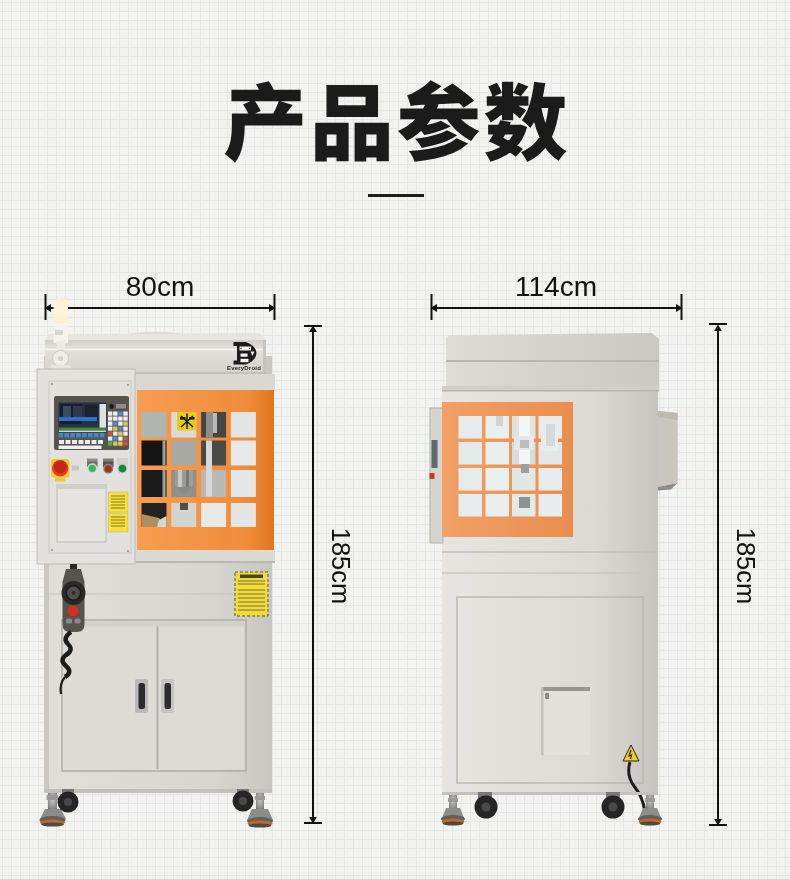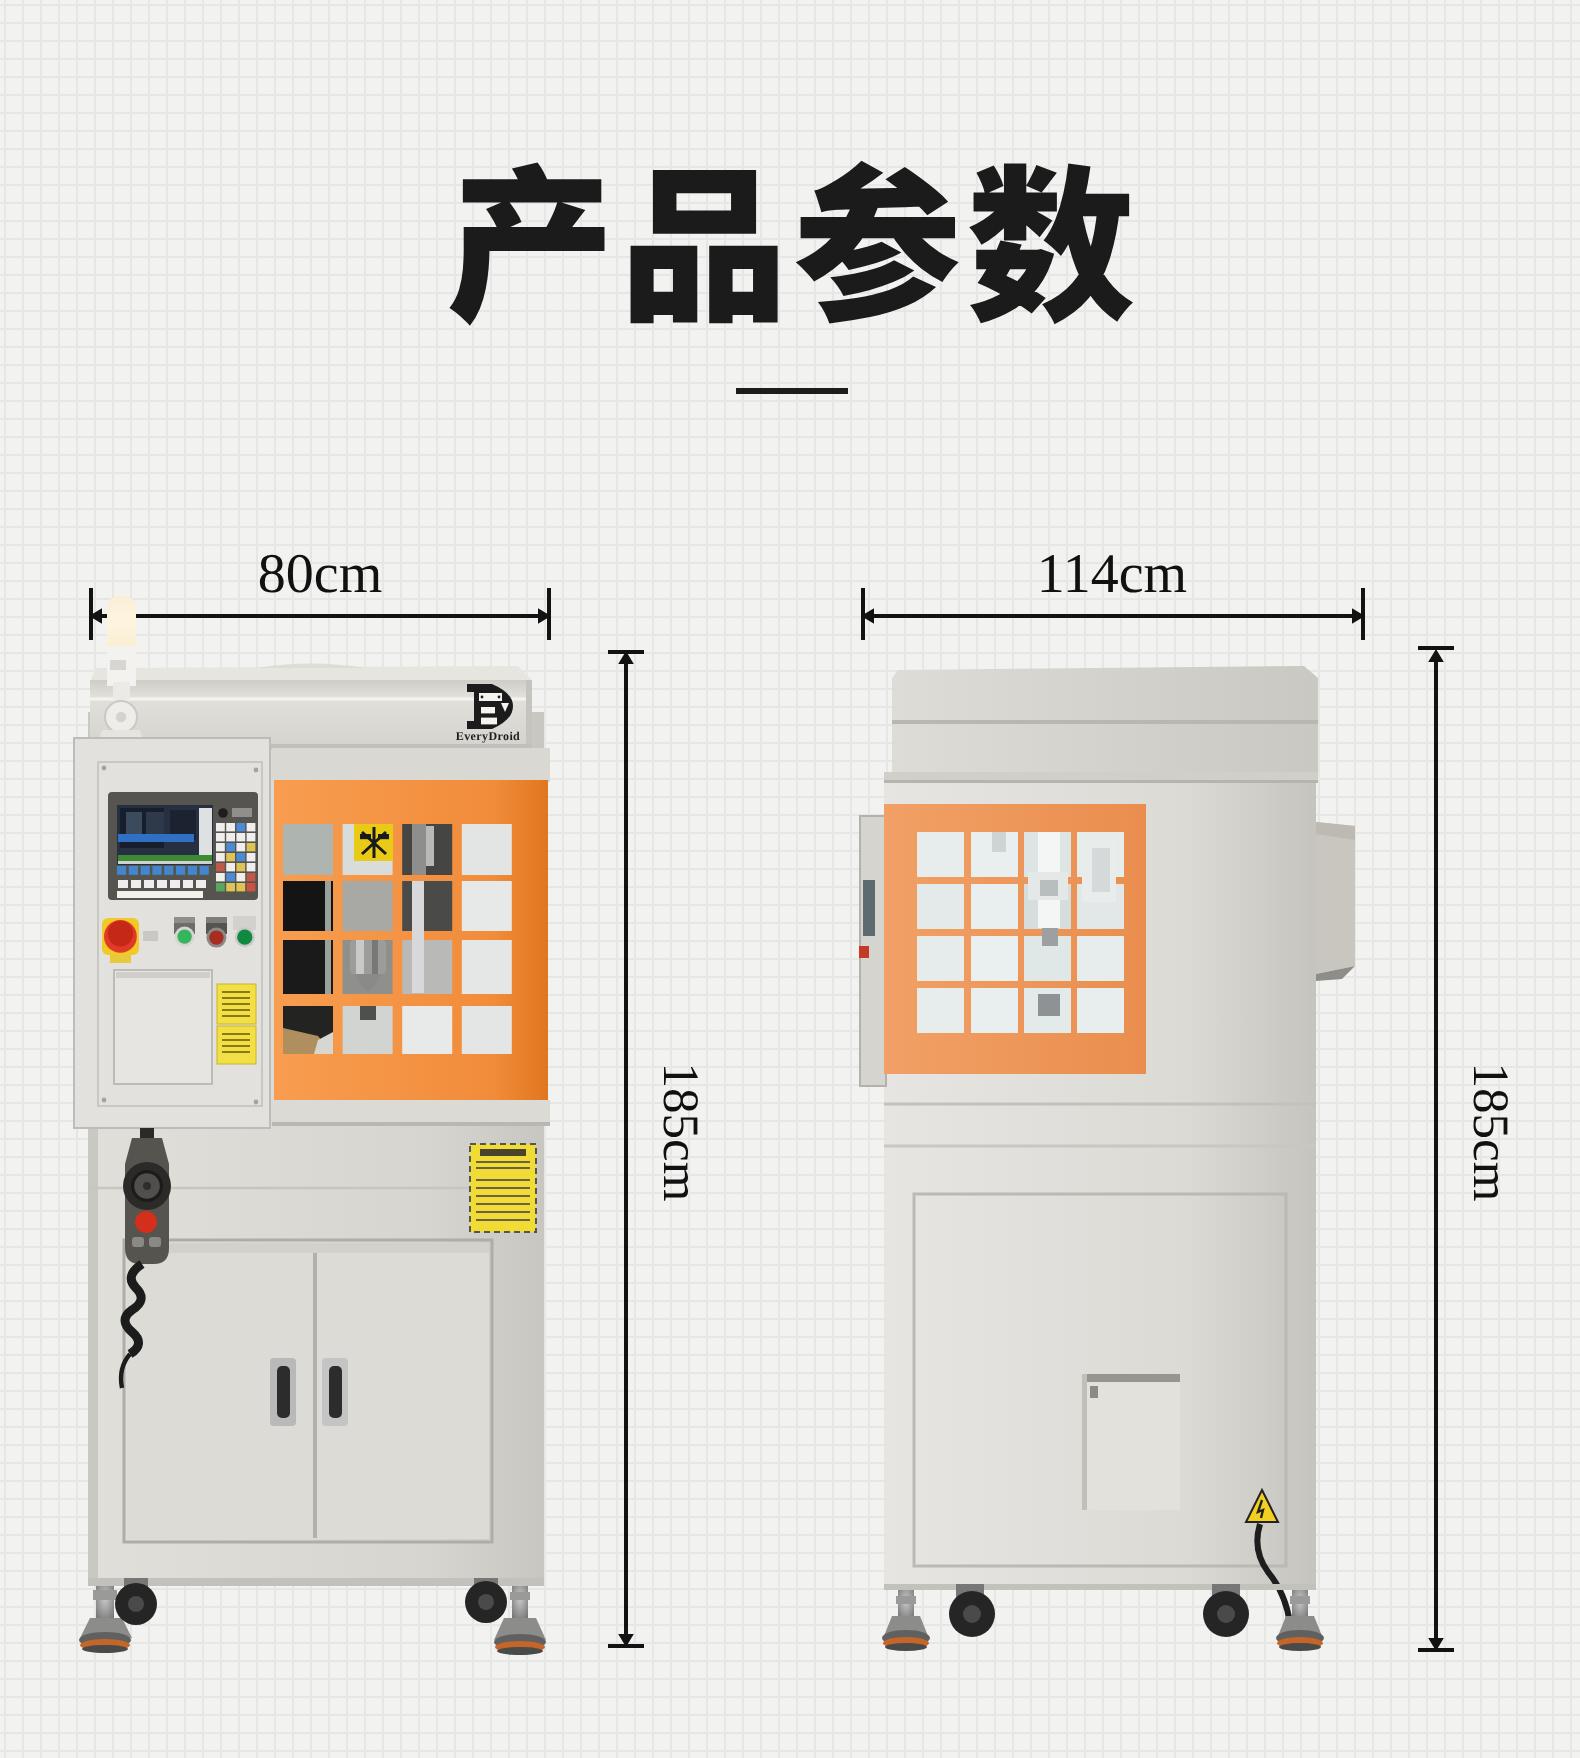--- a/index.html
+++ b/index.html
@@ -1,20 +1,20 @@
 <!DOCTYPE html>
 <html><head>
 <meta charset="utf-8">
 <style>
 html,body{margin:0;padding:0;}
 .page{position:relative;width:790px;height:879px;overflow:hidden;
 background-color:#f2f2f1;
 background-image:linear-gradient(#e6e6e5 1px,transparent 1px),linear-gradient(90deg,#e6e6e5 1px,transparent 1px);
 background-size:9px 9px;background-position:2px 2px;
-font-family:Liberation Serif, serif;}
+font-family:Liberation Sans, sans-serif;}
 svg{position:absolute;left:0;top:0;}
 </style>
 </head>
 <body>
 <div class="page">
 <svg width="790" height="879" viewBox="0 0 790 879">
 <defs>
 <linearGradient id="bodyL" x1="0" y1="0" x2="1" y2="0">
 <stop offset="0" stop-color="#e0dfda"></stop>
           <stop offset="0.75" stop-color="#d6d5d0"></stop>

